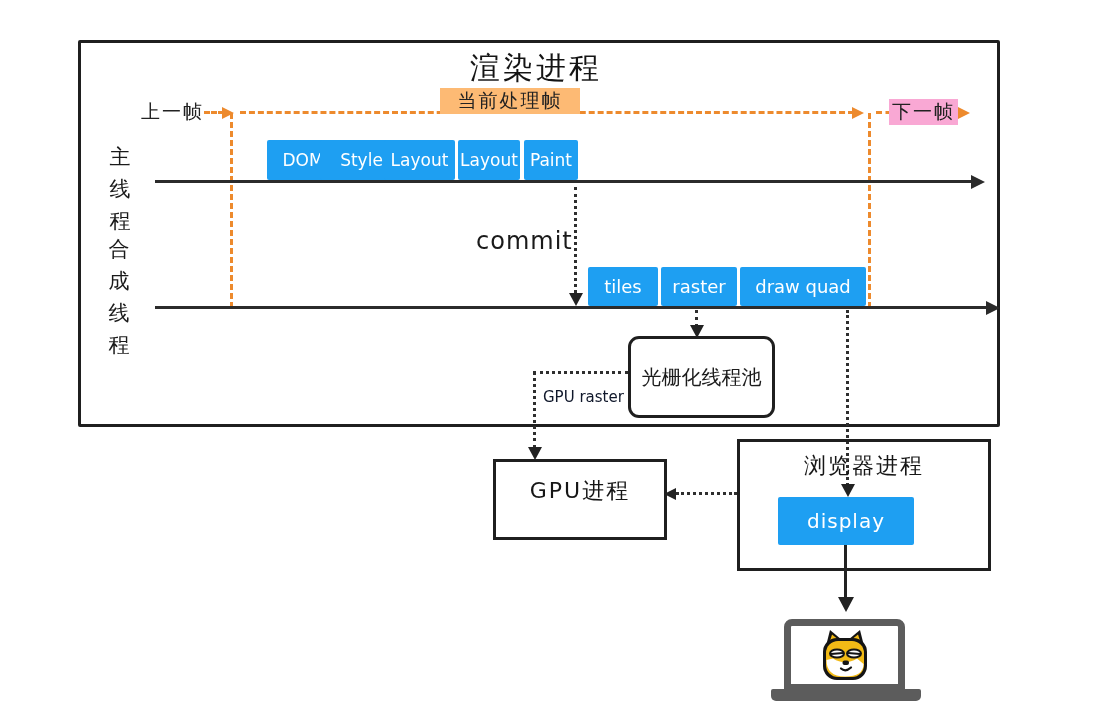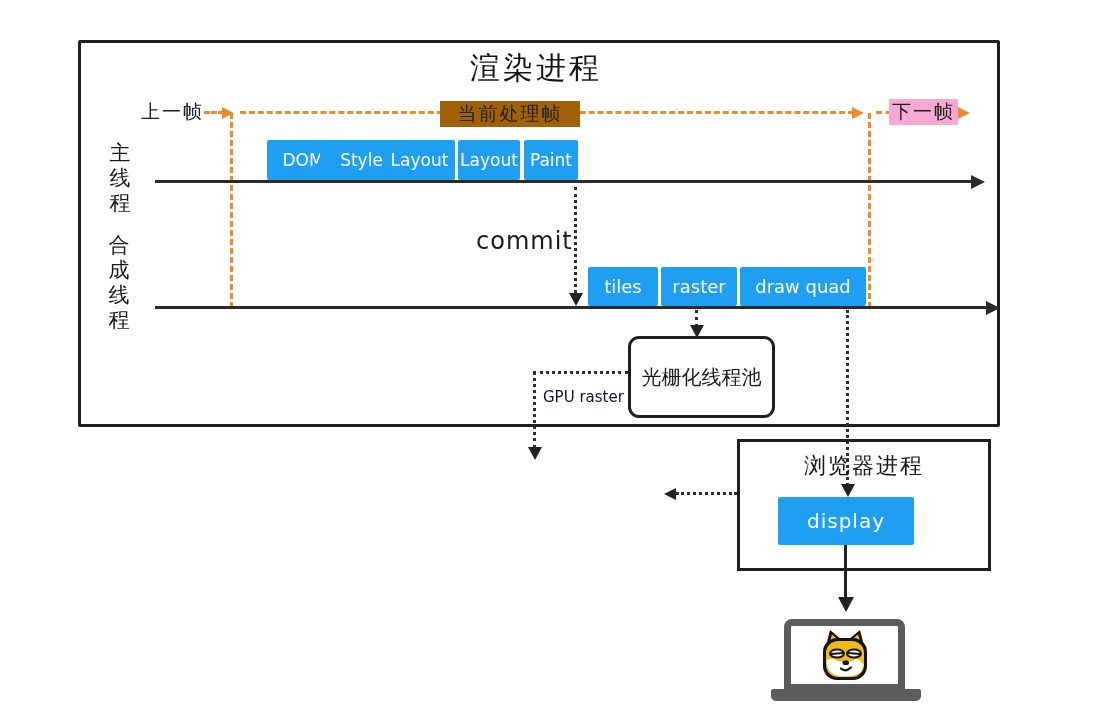--- a/index.html
+++ b/index.html
@@ -19,21 +19,21 @@
   .o-arrow-r{border-top:6px solid transparent;border-bottom:6px solid transparent;border-left:12px solid #ed8a2d;}
 
   
   .k-solid-h{border-top:3px solid #2b2b2b;height:0;}
   .k-arrow-r{border-top:7px solid transparent;border-bottom:7px solid transparent;border-left:14px solid #2b2b2b;}
   .k-arrow-d{border-left:7px solid transparent;border-right:7px solid transparent;border-top:13px solid #222;}
   .k-arrow-l{border-top:6px solid transparent;border-bottom:6px solid transparent;border-right:12px solid #222;}
   .k-dot-v{border-left:3px dotted #2e2e2e;width:0;}
   .k-dot-h{border-top:3px dotted #2e2e2e;height:0;}
 
-  .vlabel{width:26px;font-size:21px;line-height:25px;text-align:center;word-break:break-all;color:#1a1a1a;}
+  .vlabel{width:26px;font-size:21px;line-height:32px;text-align:center;word-break:break-all;color:#1a1a1a;}
 
   .box-blue{background:#1e9ff2;color:#fff;display:flex;align-items:center;justify-content:center;border-radius:2px;}
   .stage{top:140px;height:40px;font-size:17px;}
   .cstage{top:267px;height:39px;font-size:18px;}
 
   .commit-label{font-size:24px;color:#1a1a1a;letter-spacing:1px;}
 
   .pool-box{left:628px;top:336px;width:141px;height:76px;border:3px solid #1f1f1f;border-radius:11px;display:flex;align-items:center;justify-content:center;font-size:20px;background:#fff;}
   .small-label{font-size:15px;color:#0f172a;}
 
@@ -56,21 +56,21 @@
 
   <div class="abs o-label" style="left:141px;top:99px;">上一帧</div>
   <div class="abs o-dash-h" style="left:204px;top:111px;width:20px;"></div>
   <div class="tri o-arrow-r" style="left:222px;top:107px;"></div>
 
   <div class="abs o-dash-v" style="left:230px;top:113px;height:195px;"></div>
   <div class="abs o-dash-v" style="left:868px;top:113px;height:195px;"></div>
 
   <div class="abs o-dash-h" style="left:240px;top:111px;width:614px;"></div>
   <div class="tri o-arrow-r" style="left:852px;top:107px;"></div>
-  <div class="abs o-label" style="left:440px;top:101px;width:140px;text-align:center;background:#a16207;">当前处理帧</div>
+  <div class="abs o-label" style="left:440px;top:88px;width:140px;text-align:center;background:#fdba74;">当前处理帧</div>
 
   <div class="abs o-dash-h" style="left:876px;top:111px;width:82px;"></div>
   <div class="tri o-arrow-r" style="left:958px;top:107px;"></div>
   <div class="abs o-label" style="left:889px;top:99px;background:#f9a8d4;padding:0 3px;">下一帧</div>
 
   <div class="abs vlabel" style="left:107px;top:141px;">主线程</div>
   <div class="abs k-solid-h" style="left:155px;top:180px;width:818px;"></div>
   <div class="tri k-arrow-r" style="left:971px;top:175px;"></div>
 
   <div class="abs box-blue stage" style="left:267px;width:72px;">DOM</div>
@@ -95,20 +95,23 @@
   <div class="tri k-arrow-d" style="left:690px;top:325px;"></div>
   <div class="abs pool-box">
     <span>光栅化线程池</span>
   </div>
 
   <div class="abs k-dot-h" style="left:533px;top:371px;width:95px;"></div>
   <div class="abs k-dot-v" style="left:533px;top:371px;height:78px;"></div>
   <div class="tri k-arrow-d" style="left:528px;top:447px;"></div>
   <div class="abs small-label" style="left:541px;top:388px;background:#fff;padding:0 2px;">GPU raster</div>
 
+  <div class="abs proc-box" style="left:493px;top:459px;width:168px;height:75px;">
+    <div class="proc-title" style="text-align:center;margin-top:14px;">GPU进程</div>
+  </div>
 
   <div class="abs k-dot-v" style="left:846px;top:310px;height:176px;"></div>
   <div class="tri k-arrow-d" style="left:841px;top:484px;"></div>
 
   <div class="abs box-blue display-box">display</div>
   <div class="abs proc-box" style="left:737px;top:439px;width:248px;height:126px;">
     <div class="proc-title" style="text-align:center;margin-top:9px;">浏览器进程</div>
   </div>
 
   <div class="abs k-dot-h" style="left:676px;top:492px;width:61px;"></div>

